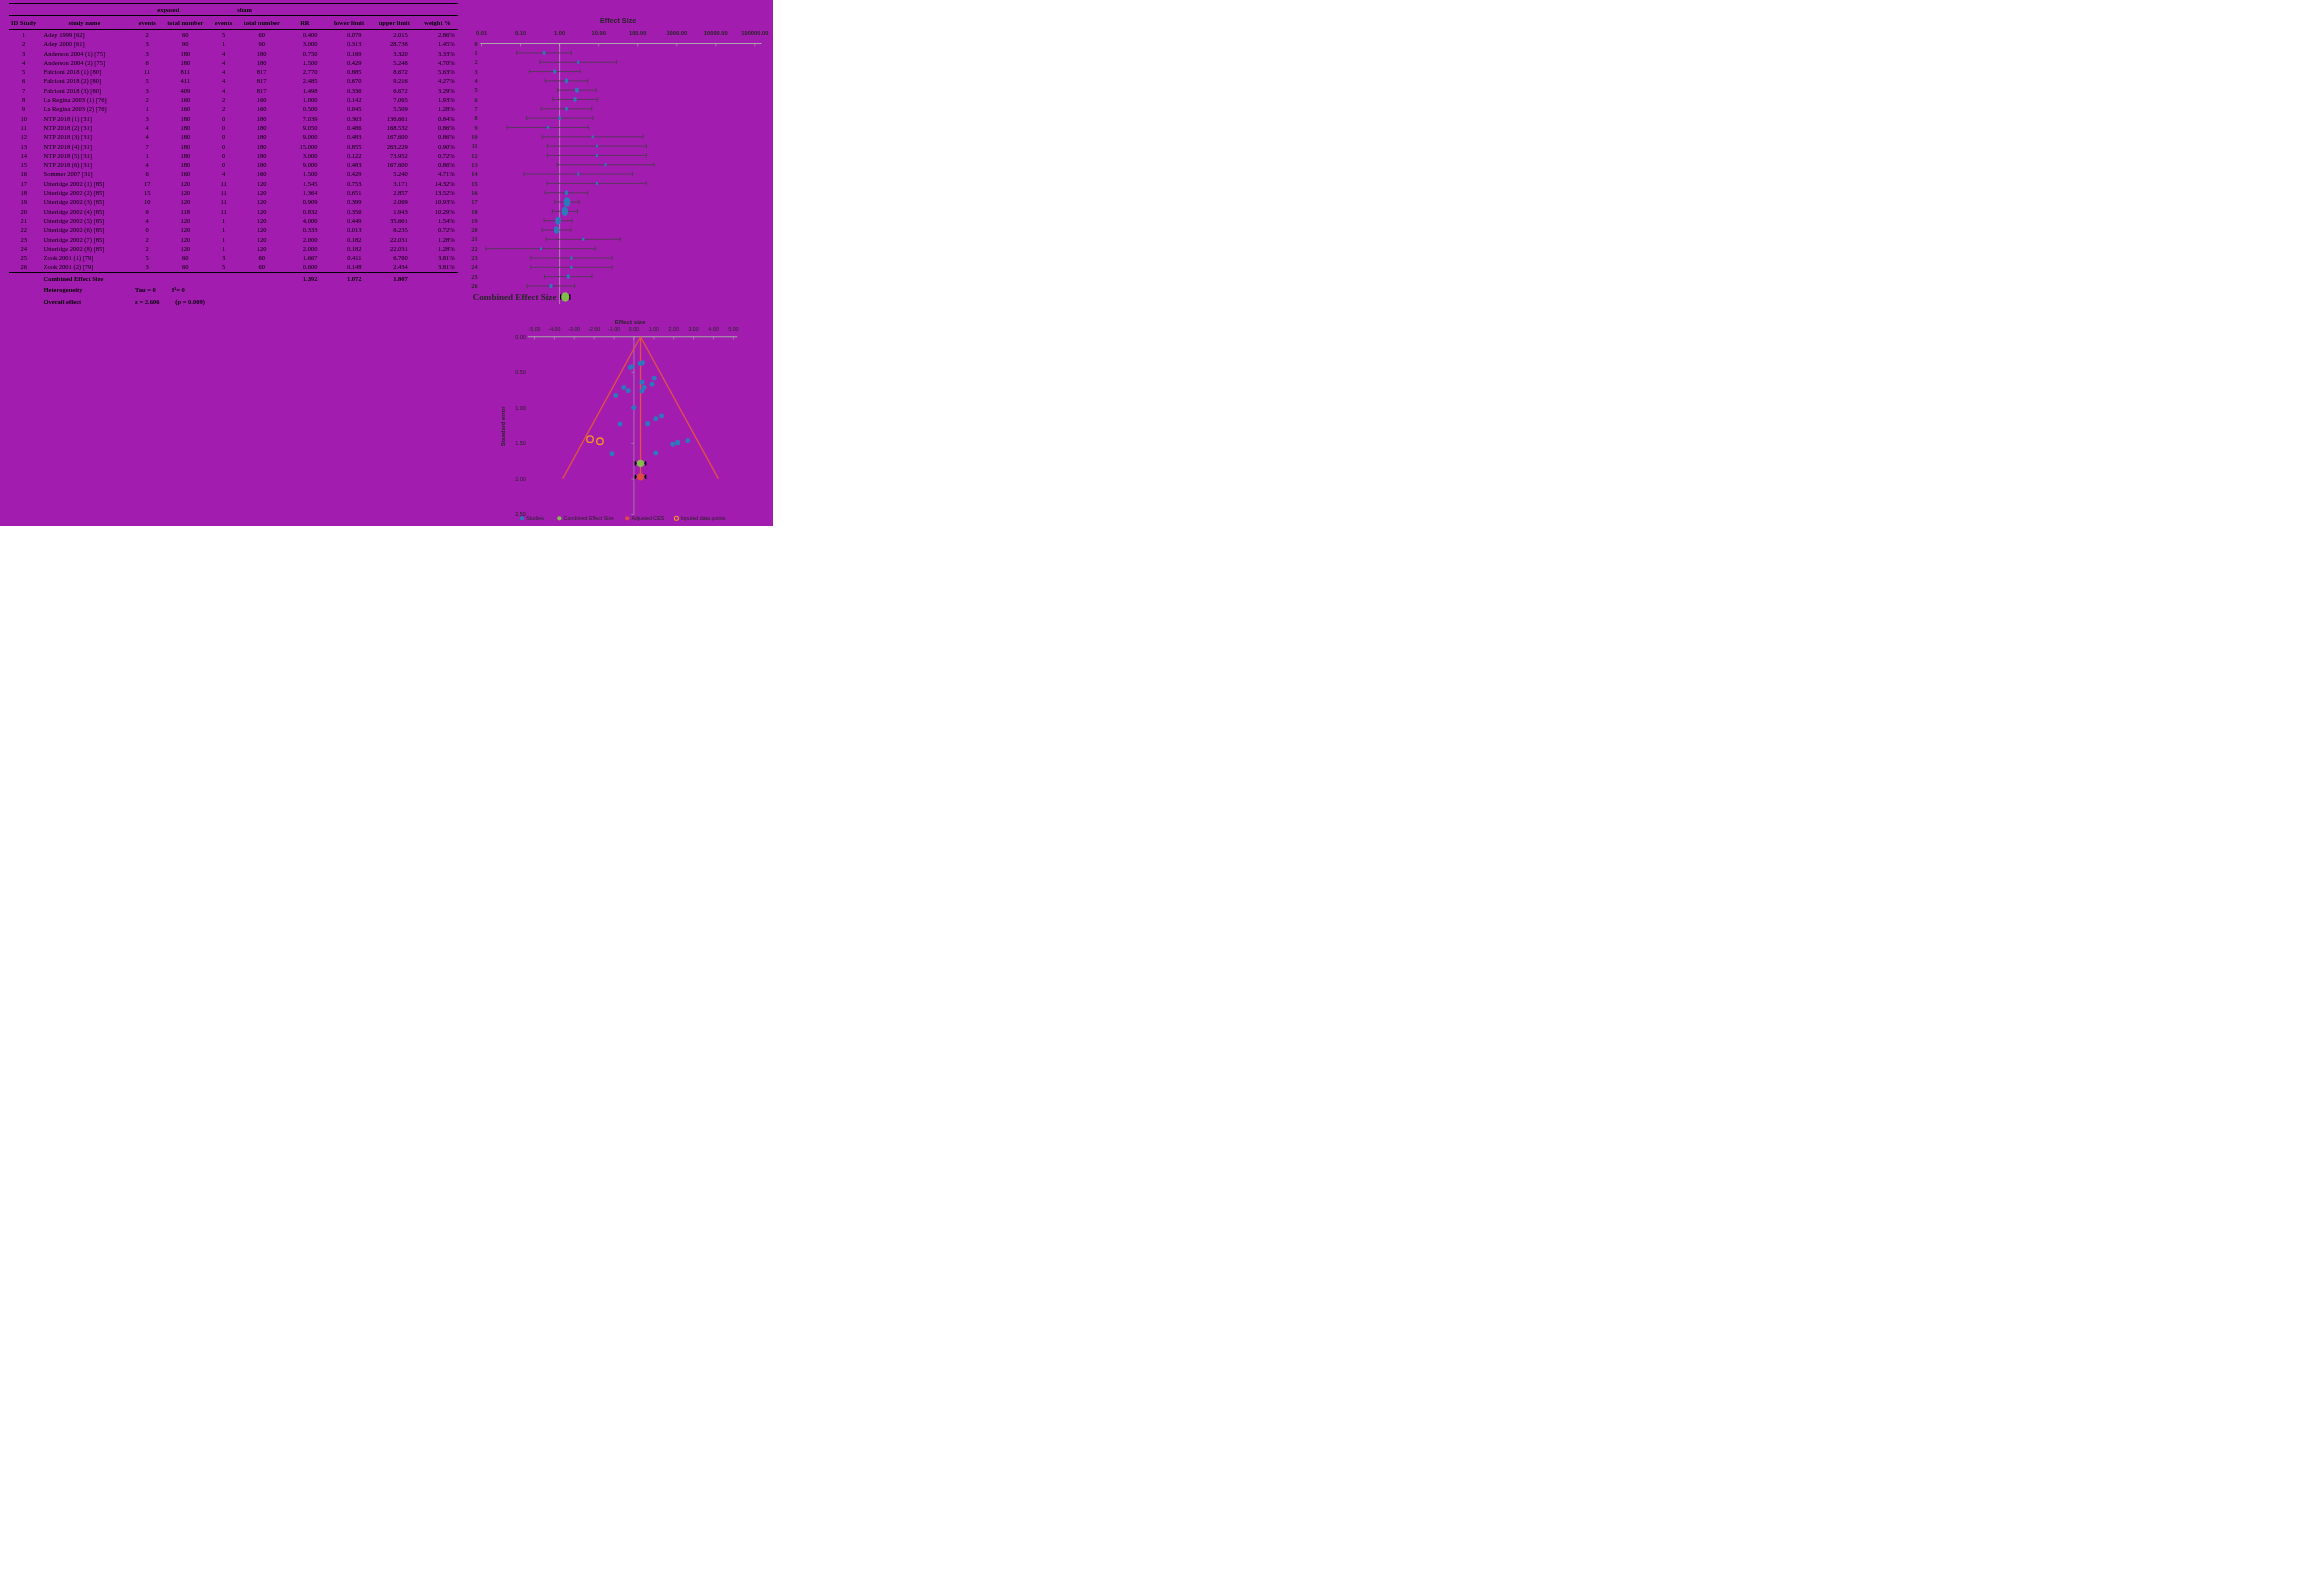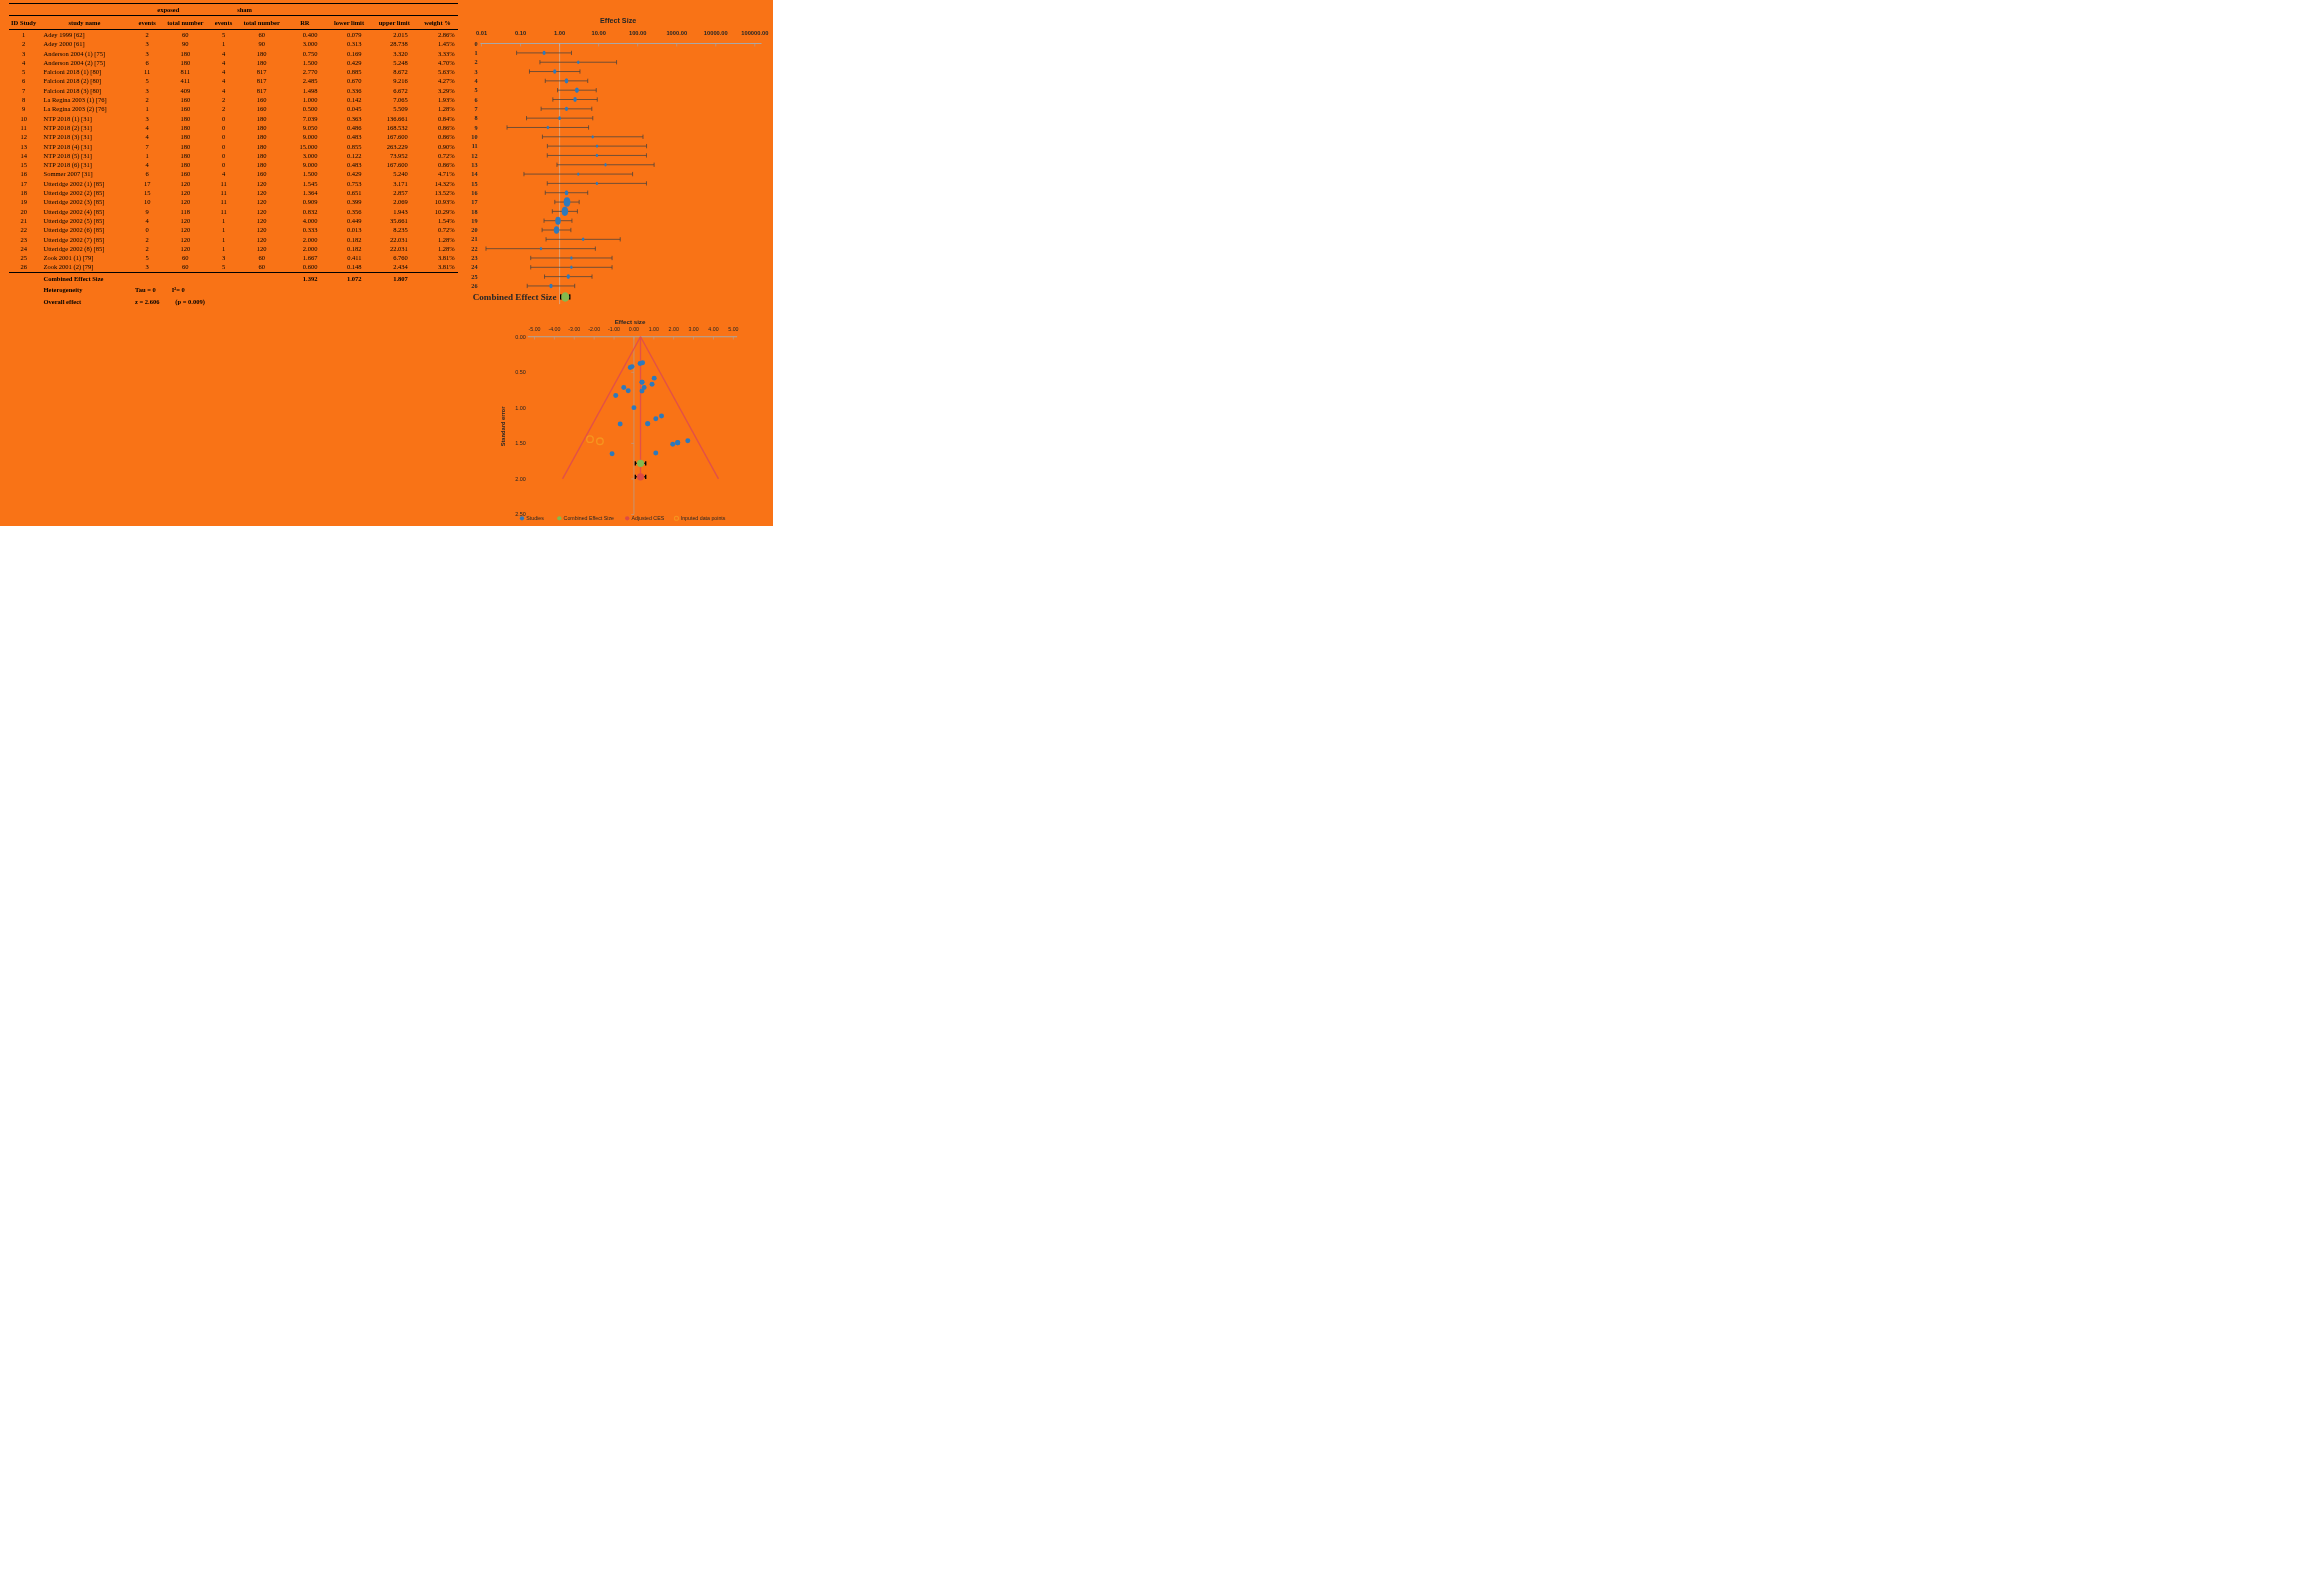--- a/index.html
+++ b/index.html
@@ -1,16 +1,16 @@
 <!DOCTYPE html>
 <html style="font-size:7.6px"><head>
 <meta charset="utf-8">
 <style>
   html,body{margin:0;padding:0;background:#ffffff;}
-  #page{position:relative;width:773px;height:526px;background:#f97316;overflow:hidden;
+  #page{position:relative;width:773px;height:526px;background:#a21caf;overflow:hidden;
         font-family:"Liberation Serif", serif;color:#000;}
   
   #meta-table{position:absolute;left:8.6px;top:2.9px;width:449px;border-collapse:collapse;
               border-top:1.4px solid #000;font-family:"Liberation Serif",serif;font-size:6.5px;}
   #meta-table th,#meta-table td{padding:0 1px;line-height:9.3px;height:9.3px;white-space:nowrap;}
   #meta-table tr.grp th{border-bottom:1.4px solid #000;font-weight:bold;text-align:center;height:11px;}
   #meta-table tr.cols th{border-bottom:1px solid #000;font-weight:bold;text-align:center;
                          white-space:normal;line-height:7.6px;padding:1.9px 1px;}
   #meta-table td.c{text-align:center;}
   #meta-table td.l{text-align:left;padding-left:4.8px;}

